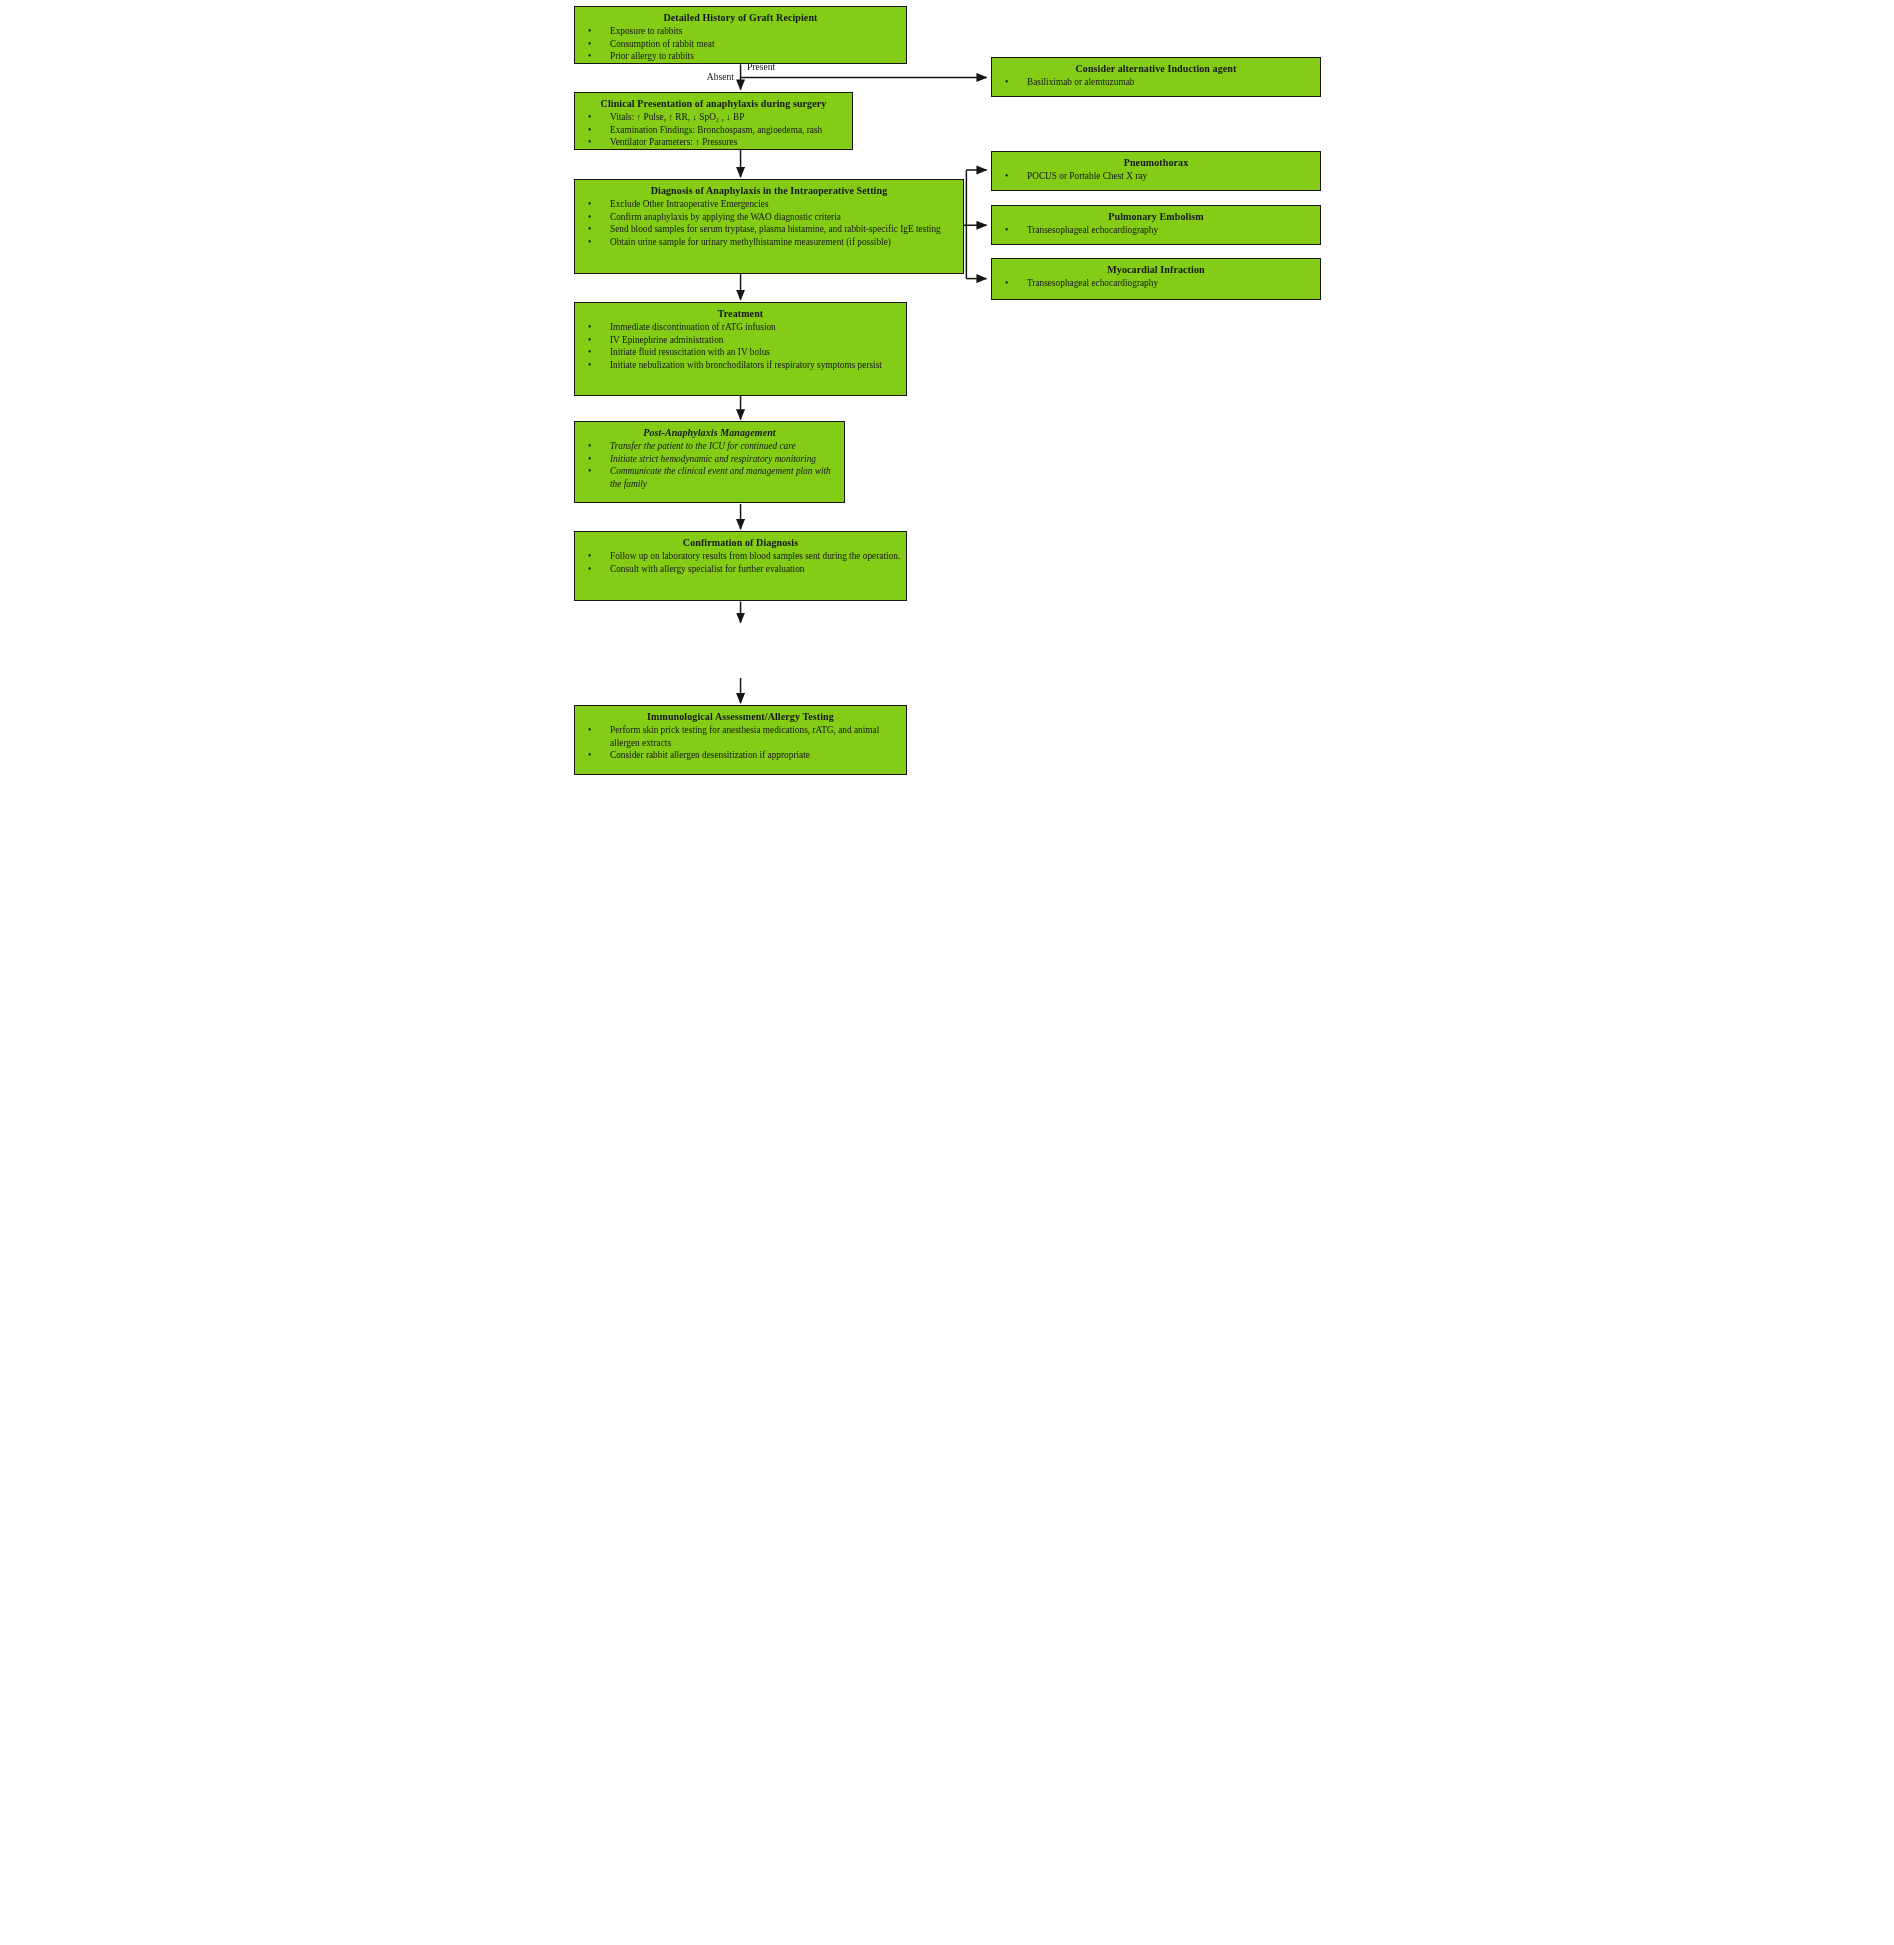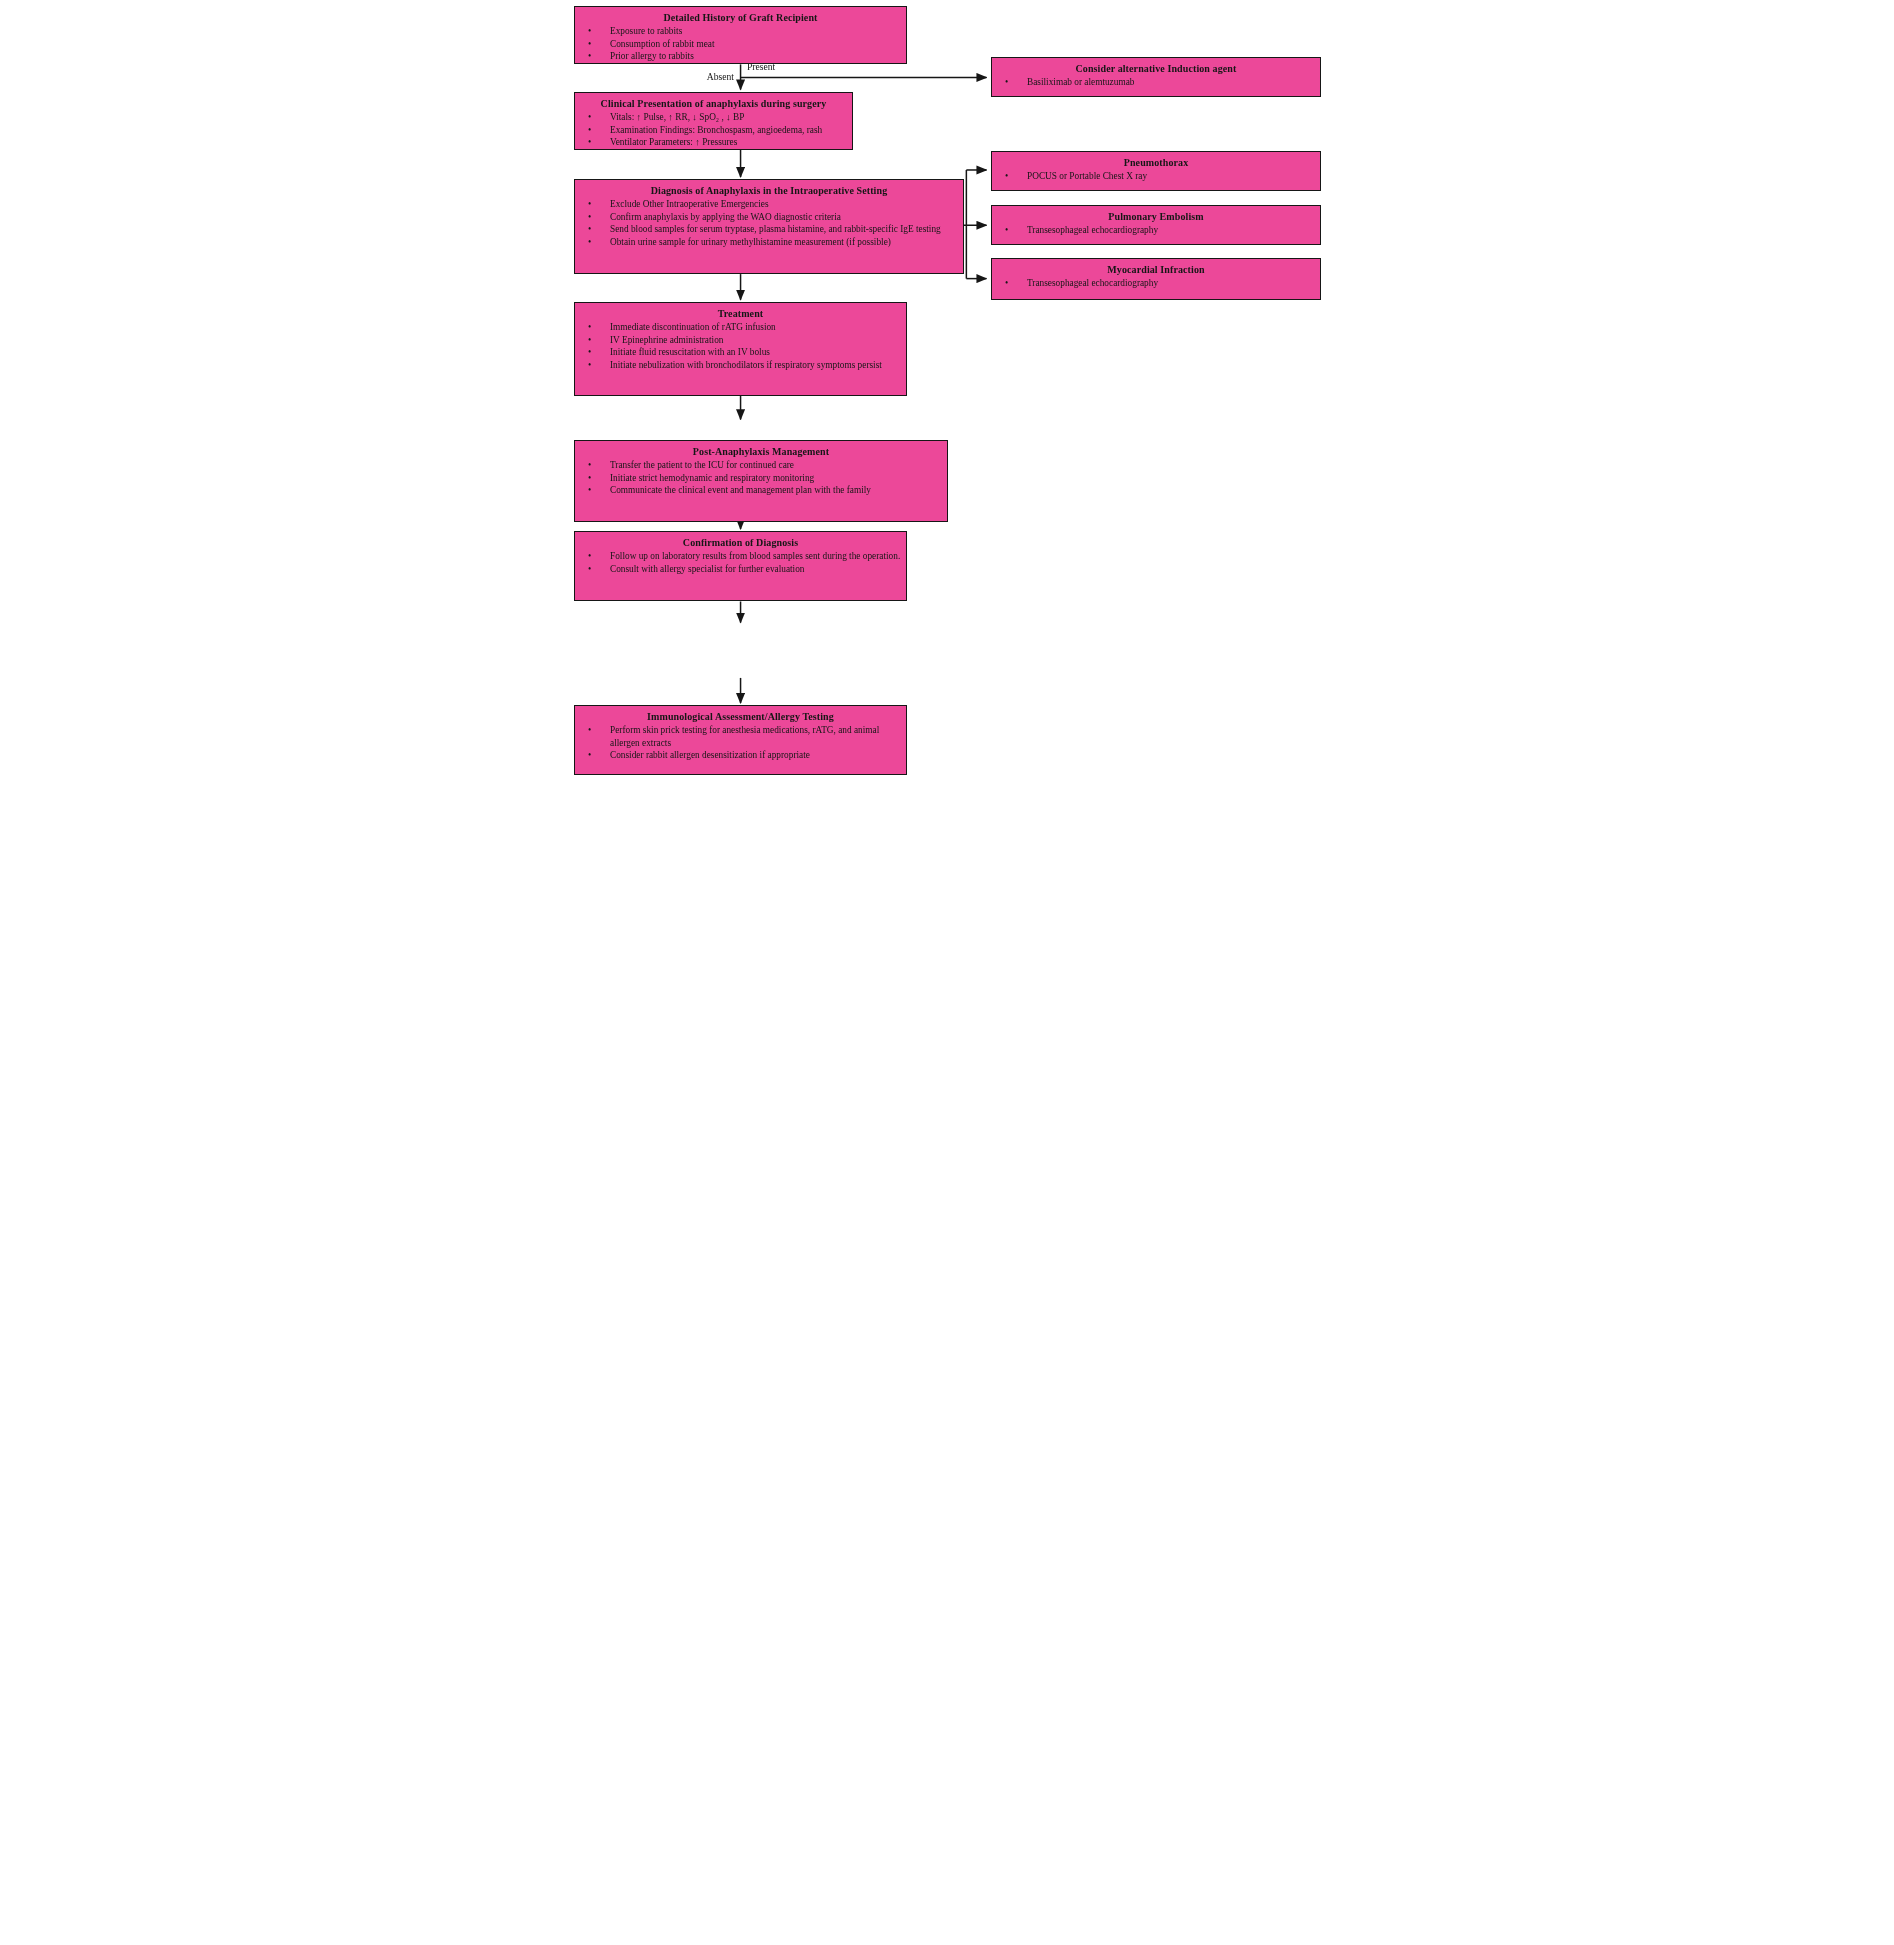--- a/index.html
+++ b/index.html
@@ -21,21 +21,21 @@
     left: 0;
     top: 0;
     width: 758px;
     height: 778px;
     pointer-events: none;
   }
   .box {
     position: absolute;
     box-sizing: border-box;
     border: 1.5px solid #161616;
-    background: #ec4899;
+    background: #84cc16;
     overflow: hidden;
   }
   .box-title {
     font-weight: bold;
     font-size: 10px;
     line-height: 13px;
     text-align: center;
     padding: 3.5px 7px 0.5px 7px;
     letter-spacing: 0.1px;
   }
@@ -130,21 +130,21 @@
   <div class="box" style="left:6px; top:302px; width:333px; height:94px;">
     <div class="box-title">Treatment</div>
     <ul class="bullets">
         <li>Immediate discontinuation of rATG infusion</li>
         <li>IV Epinephrine administration</li>
         <li>Initiate fluid resuscitation with an IV bolus</li>
         <li>Initiate nebulization with bronchodilators if respiratory symptoms persist</li>
       </ul>
   </div>
 
-  <div class="box" style="left:6px; top:440px; width:374px; height:82px;">
+  <div class="box" style="left:6px; top:421px; width:271px; height:82px;font-style:italic;">
     <div class="box-title">Post-Anaphylaxis Management</div>
     <ul class="bullets">
         <li>Transfer the patient to the ICU for continued care</li>
         <li>Initiate strict hemodynamic and respiratory monitoring</li>
         <li>Communicate the clinical event and management plan with the family</li>
       </ul>
   </div>
 
   <div class="box" style="left:6px; top:531px; width:333px; height:70px;">
     <div class="box-title">Confirmation of Diagnosis</div>

